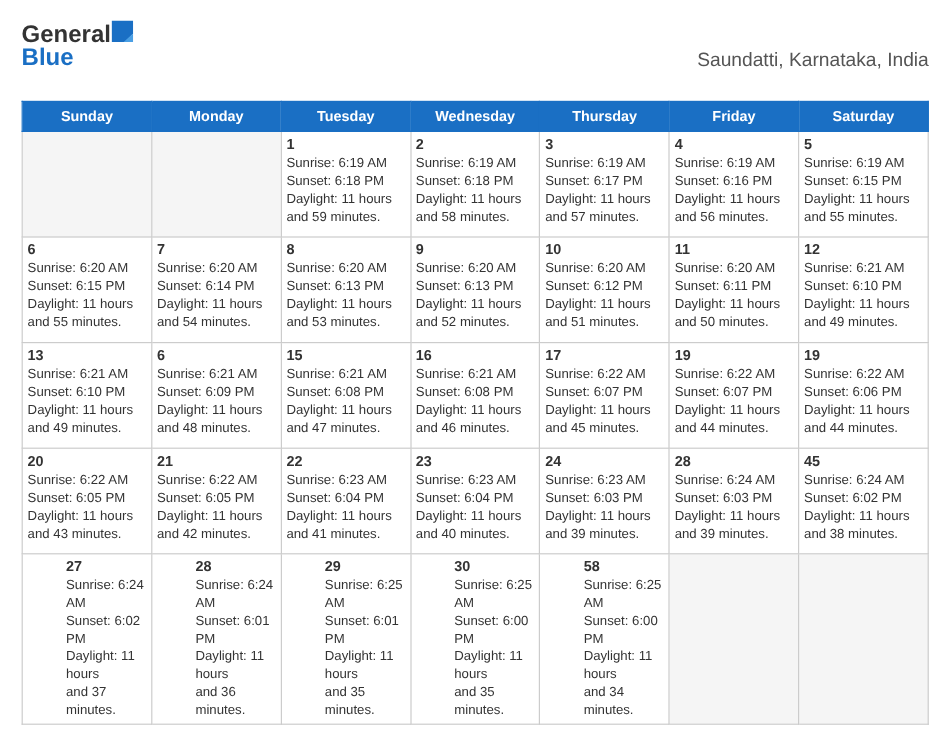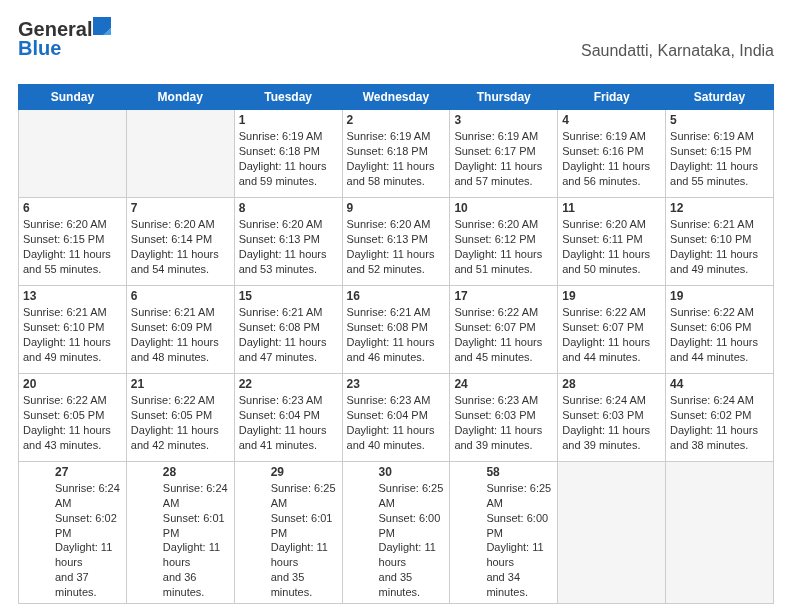--- a/index.html
+++ b/index.html
@@ -297,21 +297,21 @@
 and 39 minutes.</div>
           </td>
           <td>
             <div class="day-number">28</div>
             <div class="day-info" style="white-space: pre-line;">Sunrise: 6:24 AM
 Sunset: 6:03 PM
 Daylight: 11 hours
 and 39 minutes.</div>
           </td>
           <td>
-            <div class="day-number">44</div>
+            <div class="day-number">45</div>
             <div class="day-info" style="white-space: pre-line;">Sunrise: 6:24 AM
 Sunset: 6:02 PM
 Daylight: 11 hours
 and 38 minutes.</div>
           </td>
         </tr>
         <tr>
           <td>
             <div class="day-number">27</div>
             <div class="day-info" style="white-space: pre-line;">Sunrise: 6:24 AM

